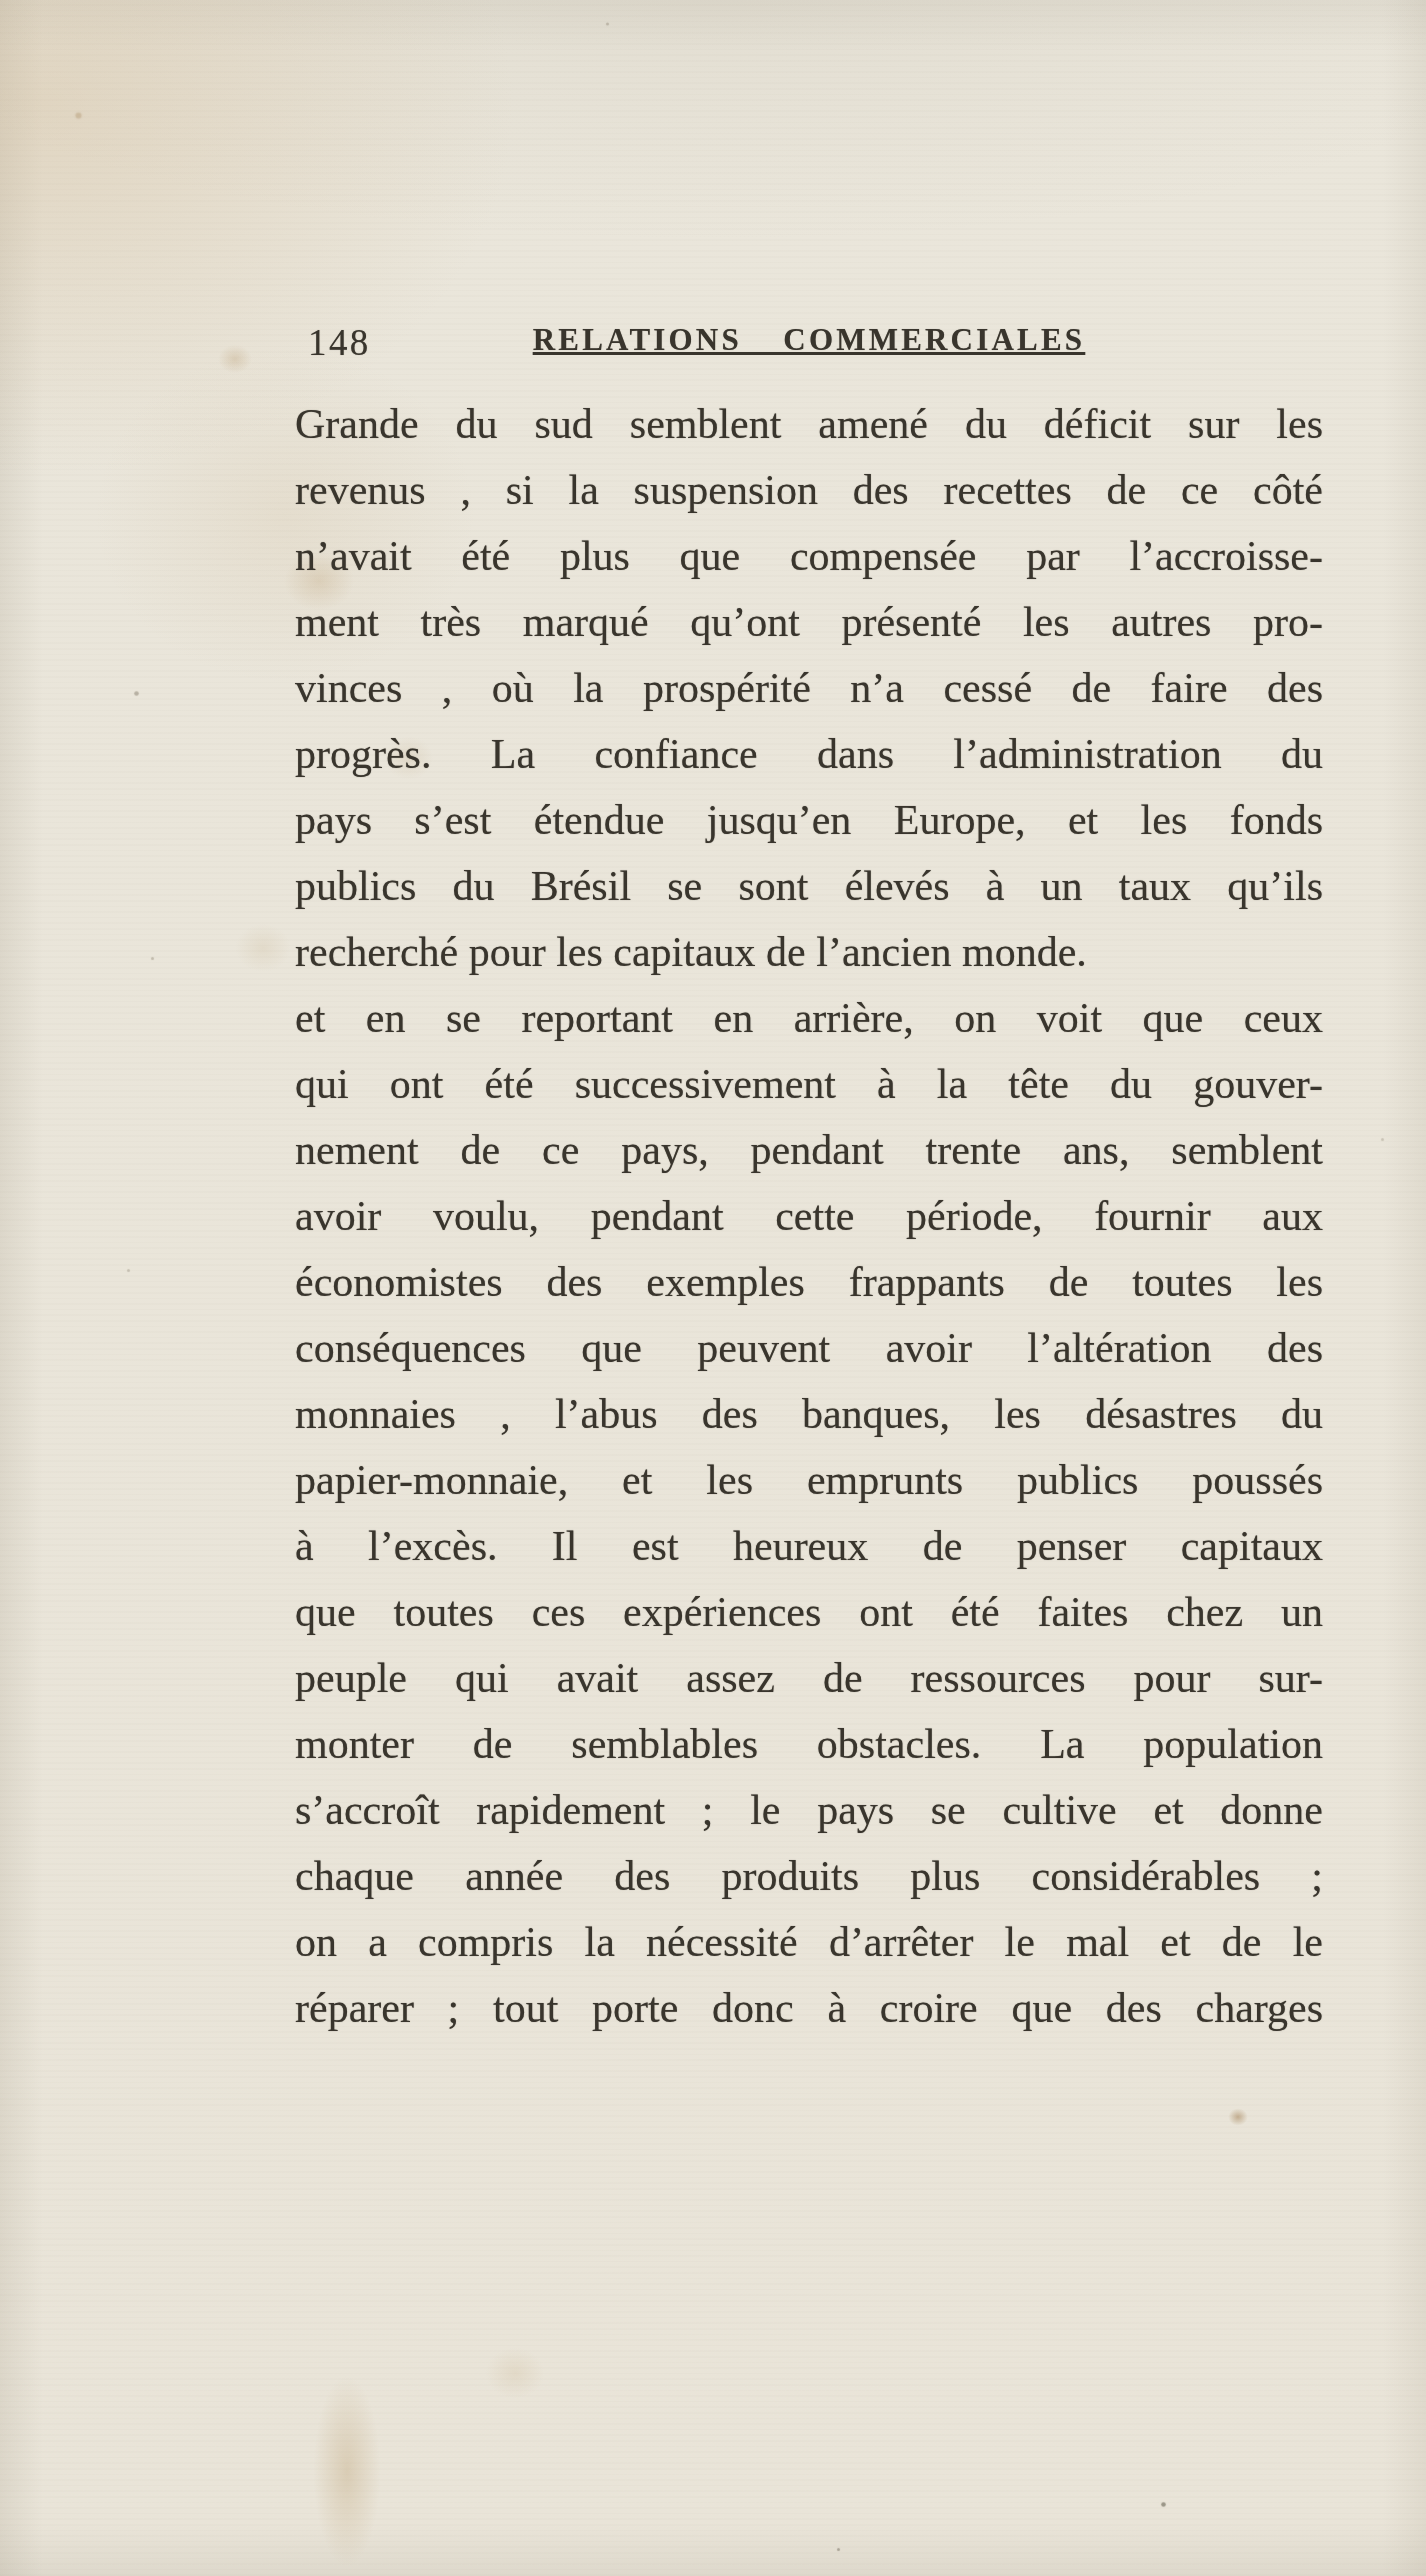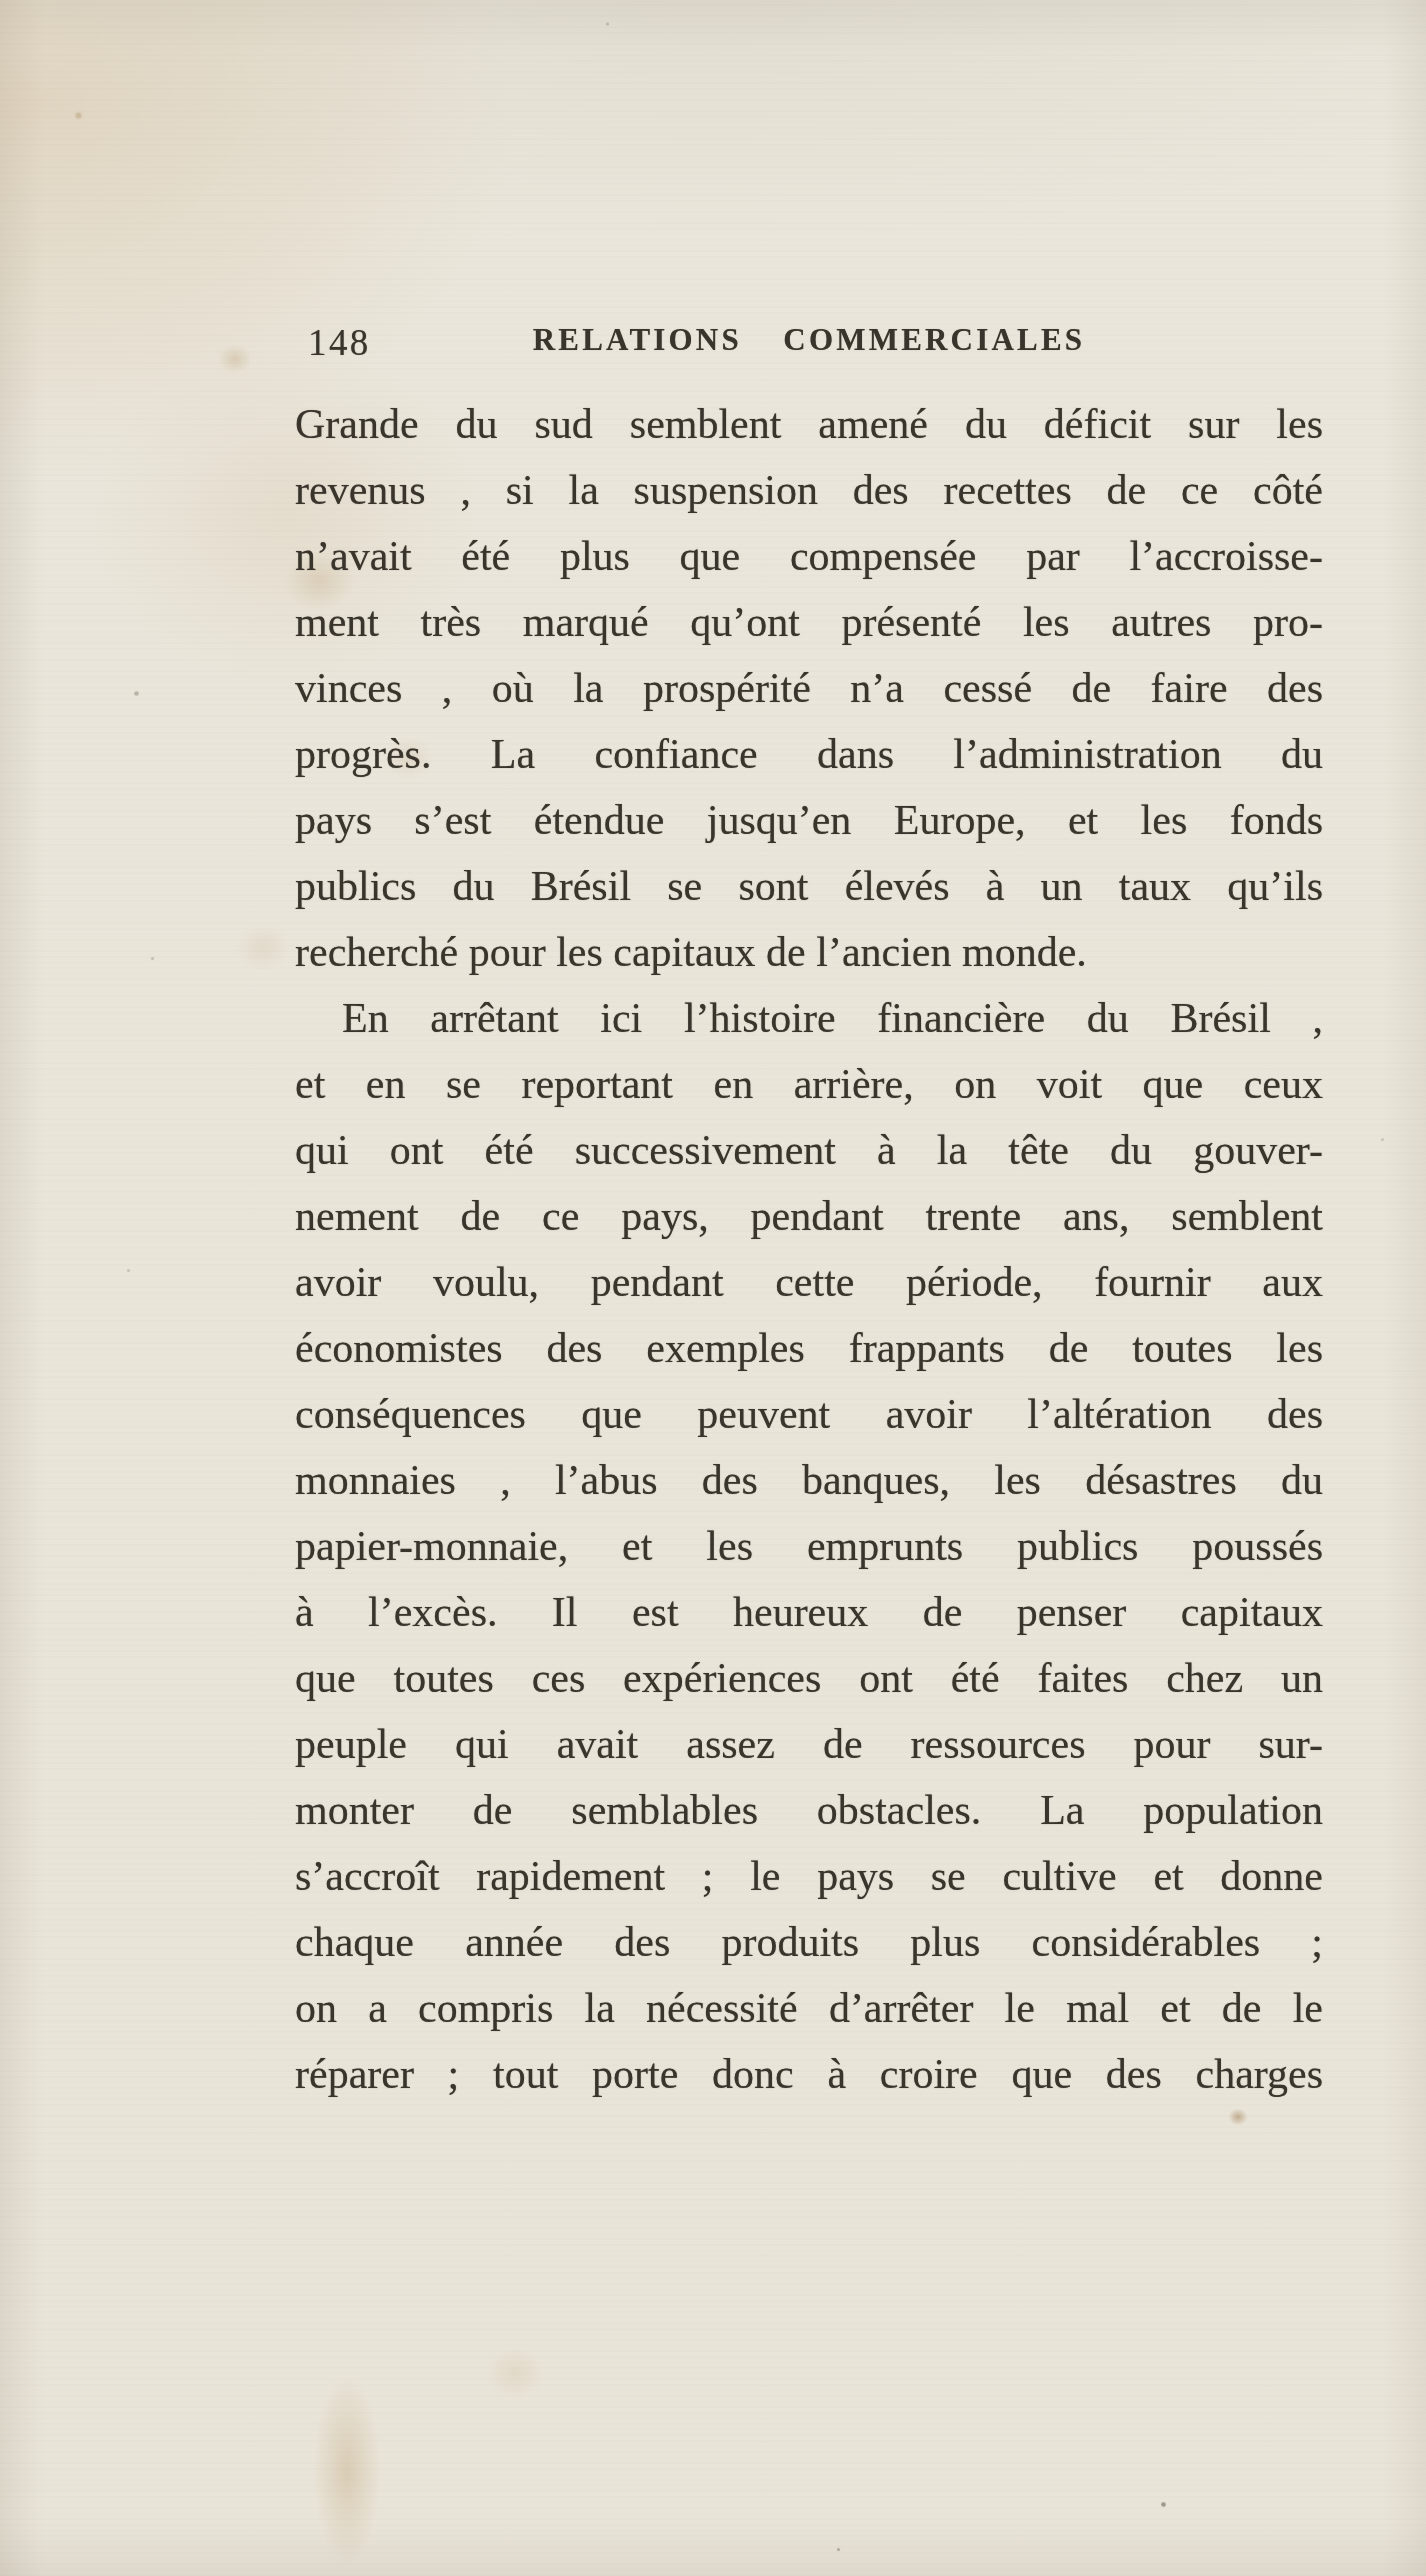--- a/index.html
+++ b/index.html
@@ -40,21 +40,21 @@
       837px 2548px 0.8px 0  rgba(100,94,78,0.45),
       135px  692px  0.8px 0.8px rgba(110,100,82,0.40),
       151px 957px  0.8px 0  rgba(120,110,90,0.35),
       127px 1269px  0.8px 0  rgba(120,110,90,0.30),
       606px   22.5px  0.8px 0  rgba(120,110,90,0.35),
       77px   114px  1.6px 1.6px rgba(165,135,92,0.35),
       1381px 1138px 0.8px 0  rgba(130,120,100,0.30);
   }
   .header {
     position: absolute;
-    left: 295px; top: 319px; width: 1028px; height: 51px;
+    left: 295px; top: 319px; width: 1028px; height: 51px; text-decoration: underline;
   }
   .page-number {
     position: absolute; left: 13px; top: 1.6px;
     font-size: 37px; letter-spacing: 2.4px;
     text-shadow: 0 0 0.8px rgba(55,50,40,0.5);
   }
   .running-title {
     text-align: center;
     font-size: 31px; font-weight: bold;
     letter-spacing: 3.2px; word-spacing: 30.5px;
@@ -91,21 +91,20 @@
   <div class="body-block">
     <div class="line">Grande du sud semblent amené du déficit sur les</div>
     <div class="line">revenus , si la suspension des recettes de ce côté</div>
     <div class="line">n’avait été plus que compensée par l’accroisse-</div>
     <div class="line">ment très marqué qu’ont présenté les autres pro-</div>
     <div class="line">vinces , où la prospérité n’a cessé de faire des</div>
     <div class="line">progrès. La confiance dans l’administration du</div>
     <div class="line">pays s’est étendue jusqu’en Europe, et les fonds</div>
     <div class="line">publics du Brésil se sont élevés à un taux qu’ils</div>
     <div class="line para-end">recherché pour les capitaux de l’ancien monde.</div>
-    <div class="line indent">En arrêtant ici l’histoire financière du Brésil ,</div>
     <div class="line">et en se reportant en arrière, on voit que ceux</div>
     <div class="line">qui ont été successivement à la tête du gouver-</div>
     <div class="line">nement de ce pays, pendant trente ans, semblent</div>
     <div class="line">avoir voulu, pendant cette période, fournir aux</div>
     <div class="line">économistes des exemples frappants de toutes les</div>
     <div class="line">conséquences que peuvent avoir l’altération des</div>
     <div class="line">monnaies , l’abus des banques, les désastres du</div>
     <div class="line">papier-monnaie, et les emprunts publics poussés</div>
     <div class="line">à l’excès. Il est heureux de penser capitaux</div>
     <div class="line">que toutes ces expériences ont été faites chez un</div>

